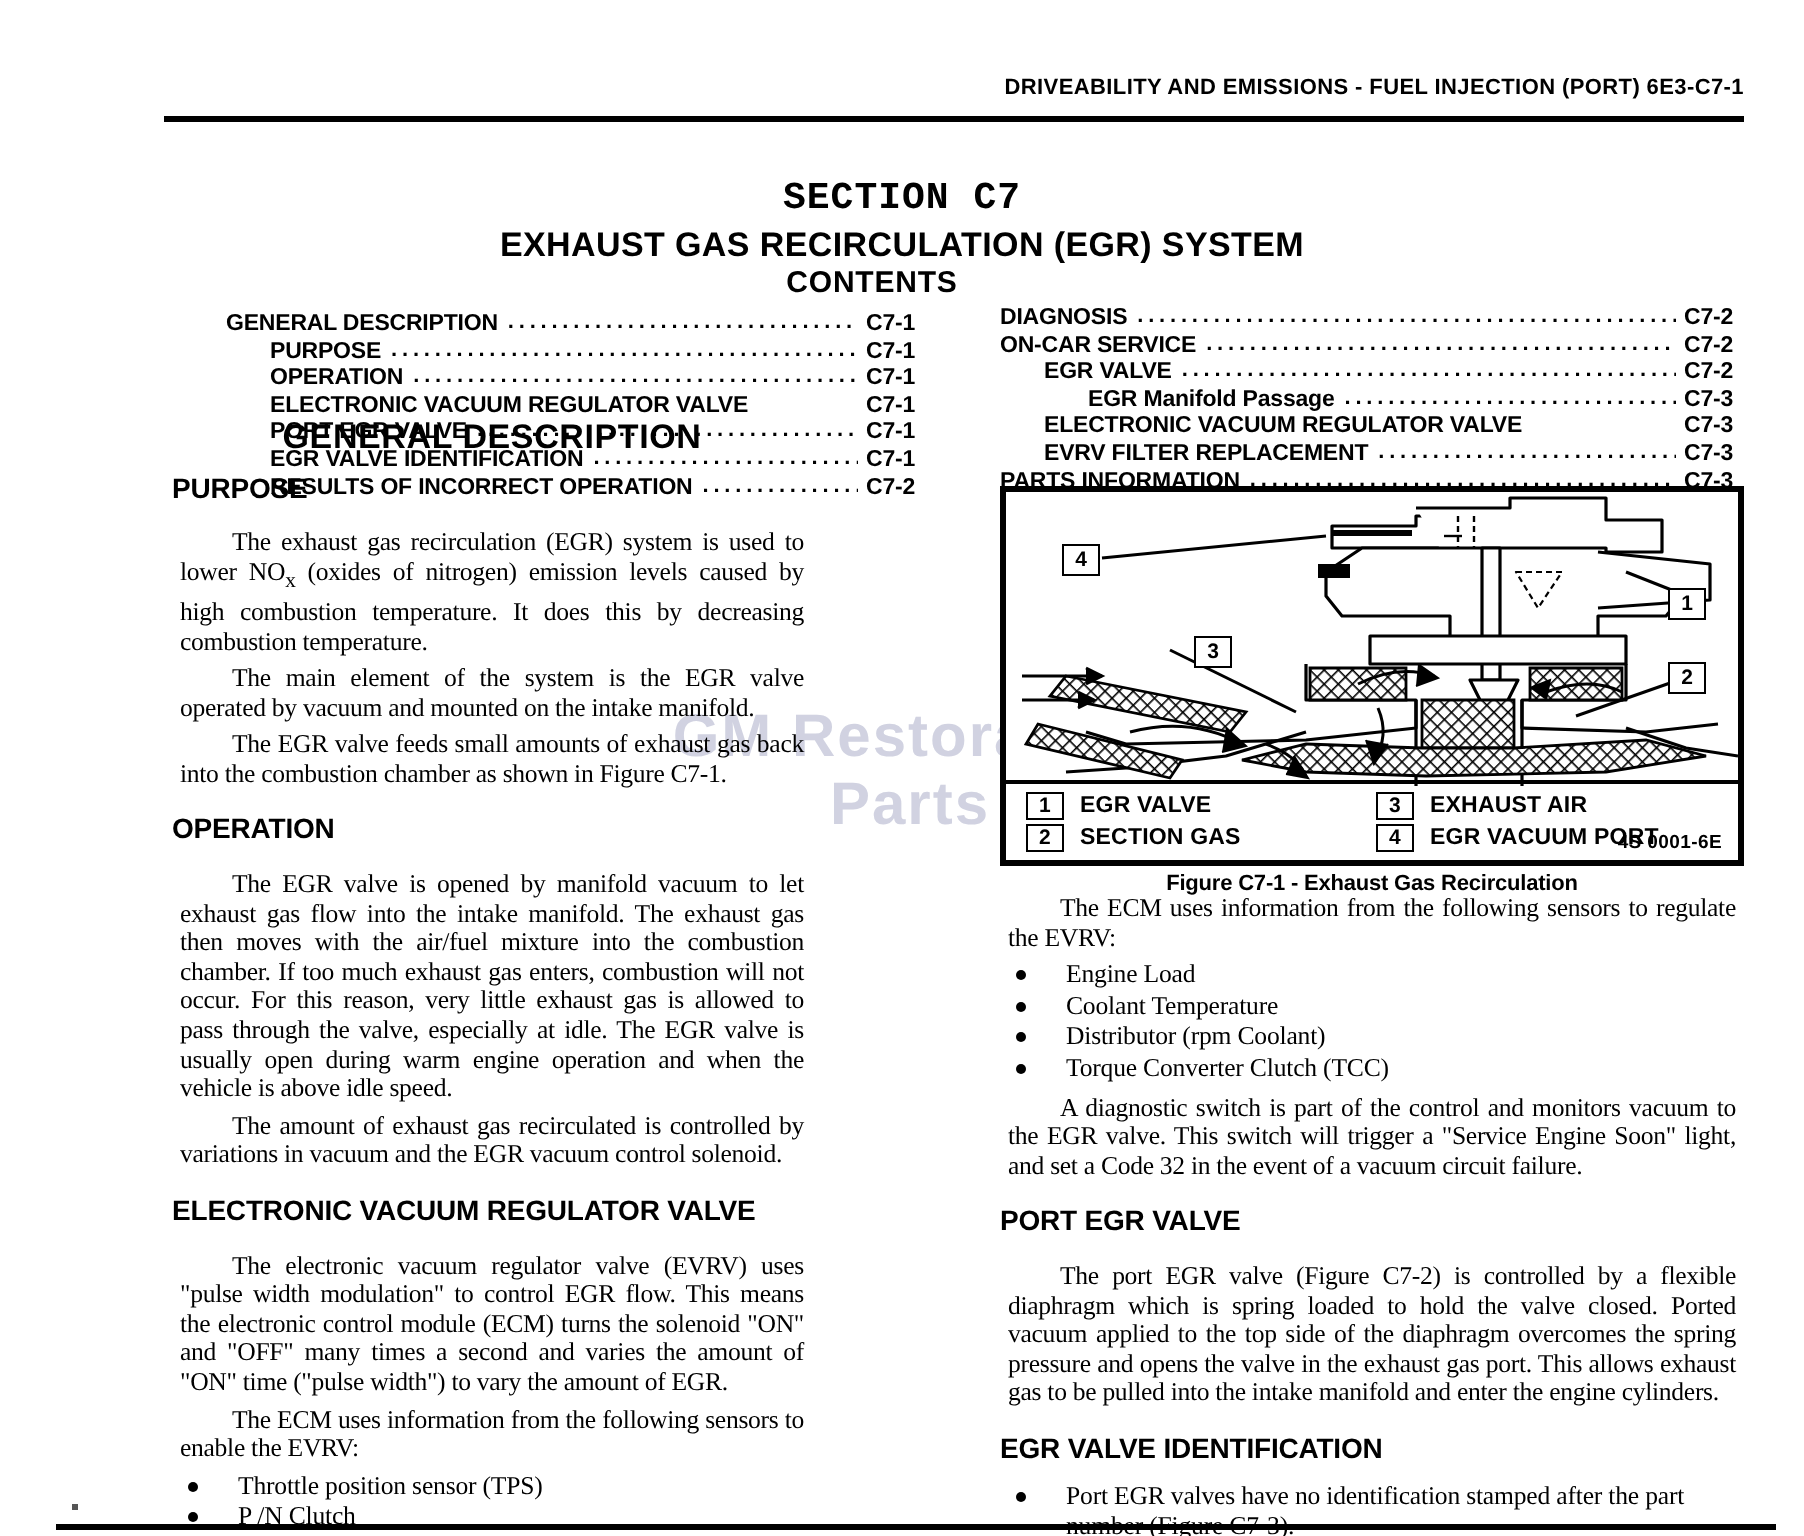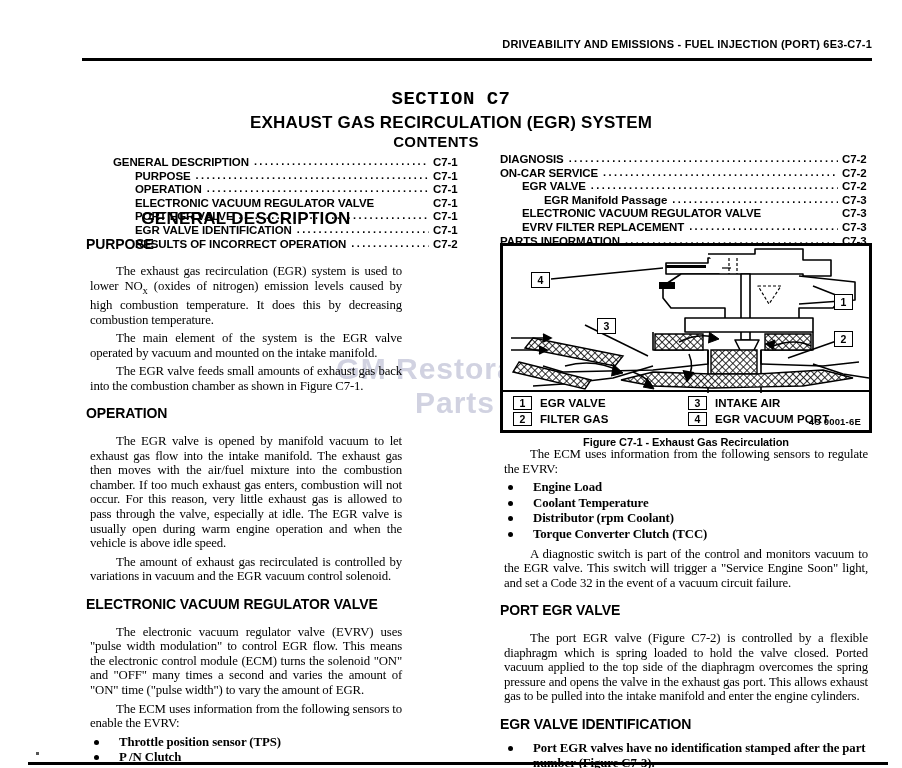--- a/index.html
+++ b/index.html
@@ -170,21 +170,21 @@
 
   
   ul.bullets {
     margin: 0;
     padding: 0;
     list-style: none;
   }
   ul.bullets li {
     position: relative;
     padding-left: 33px;
-    font-weight: bold;
+    font-weight: normal;
     line-height: 15.6px;
     letter-spacing: -.1px;
     text-align: left;
   }
   ul.bullets li .dot {
     position: absolute;
     left: 8px;
     top: 5px;
     width: 5px; height: 5px;
     background: #000;
@@ -504,27 +504,27 @@
 
       <div id="figure-legend">
         <div class="legend-grid" id="legend-grid">
             <div class="legend-row">
               <div class="legend-cell c1">
                 <span class="keybox">1</span>
                 <span>EGR VALVE</span>
               </div>
               <div class="legend-cell">
                 <span class="keybox">3</span>
-                <span>INTAKE AIR</span>
+                <span>EXHAUST AIR</span>
               </div>
             </div>
             <div class="legend-row">
               <div class="legend-cell c1">
                 <span class="keybox">2</span>
-                <span>FILTER GAS</span>
+                <span>SECTION GAS</span>
               </div>
               <div class="legend-cell">
                 <span class="keybox">4</span>
                 <span>EGR VACUUM PORT</span>
               </div>
             </div>
           </div>
         <div id="figure-id">4S 0001-6E</div>
       </div>
     </div>

